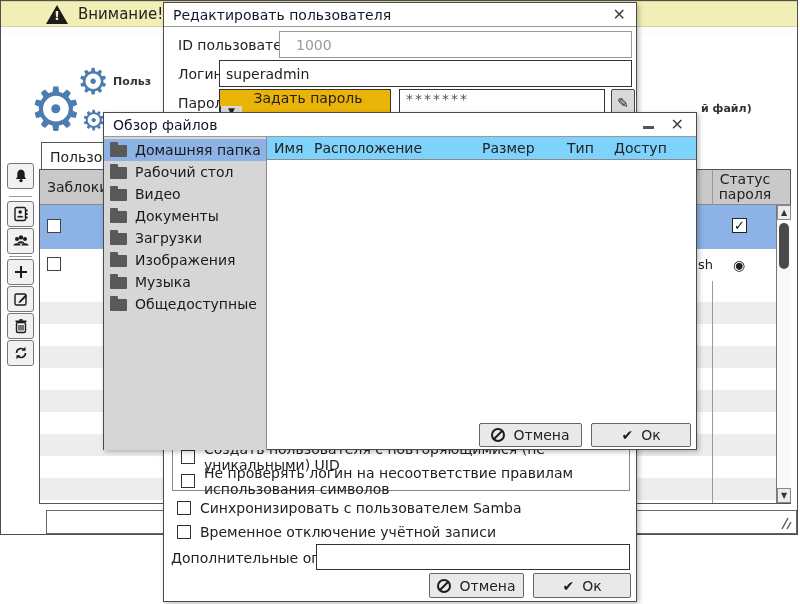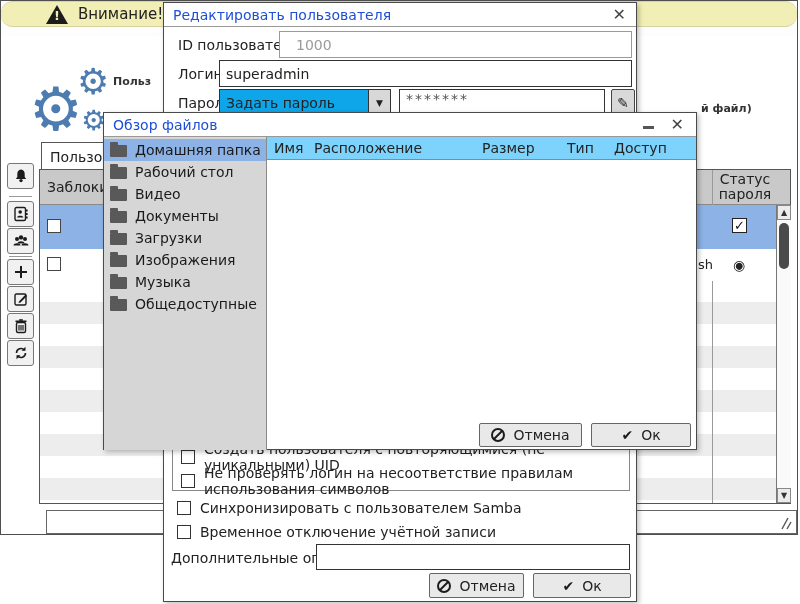--- a/index.html
+++ b/index.html
@@ -15,21 +15,21 @@
   .tool-text-btn { display:flex; align-items:center; gap:7px; height:24px;
                    font-size:15px; color:#333; cursor:default; }
   .drop-arrow { font-size:9px; color:#333; }
   .gear-cluster { color:#4d7cb0; }
   .ctl-min { width:11px; height:3px; background:#555; }
   .ctl-max { width:11px; height:10px; border:1px solid #555; border-top:3px solid #555; background:#fff; }
   .ctl-close { font-size:17px; color:#555; line-height:14px; }
 
   .warnbar { left:0; top:35; width:796px; height:26px; background:#f2efb6;
              border-top:1px solid #d8d4a0; border-bottom:1px solid #d8d4a0;
-             display:flex; align-items:center;border-radius:12px; }
+             display:flex; align-items:center; }
   .warn-tri { position:relative; width:0; height:0; margin-left:45px;
               border-left:11px solid transparent; border-right:11px solid transparent;
               border-bottom:19px solid #1c1c1c; }
   .warn-tri::after { content:"!"; position:absolute; left:-3px; top:3px;
                      color:#f2efb6; font-size:13px; font-weight:bold; }
   .warn-label { margin-left:10px; font-size:15px; color:#222; }
 
   .heading-frag { font-size:11px; font-weight:bold; color:#333; white-space:nowrap; }
 
   .users-tab { left:40px; top:141px; width:78px; height:28px; background:#fff;
@@ -62,32 +62,32 @@
   .scroll-thumb { left:2px; top:18px; width:10px; height:46px; background:#4a4a4a; border-radius:5px; }
 
   .statusbar { left:45px; top:509px; width:751px; height:24px; background:#fff;
                border:1px solid #666; }
 
   
   .dialog { background:#fff; border:1px solid #4a4a4a;
             box-shadow:2px 2px 5px rgba(0,0,0,0.25); }
   .titlebar { left:0; top:0; height:24px; width:100%;
               border-bottom:1px solid #999; display:flex; align-items:center; }
-  .title-text { margin-left:9px; font-size:14px; color:#1d4ed8; }
+  .title-text { margin-left:9px; font-size:14px; color:#0f172a; }
   .dlg-close { font-size:16px; color:#444; line-height:16px; }
   .dlg-min { width:11px; height:3px; background:#555; }
 
   .edit-dialog { left:163px; top:2px; width:474px; height:600px; z-index:5; }
   .file-dialog { left:103px; top:112px; width:594px; height:338px; z-index:10; }
 
   .fld-label { font-size:14px; color:#222; white-space:nowrap; }
   .inp { border:1px solid #333; background:#fff; font-size:14px; color:#222;
          padding:0 6px; display:flex; align-items:center; }
   .inp-disabled { border:1px solid #9a9a9a; color:#9a9a9a;padding-left:16px; }
-  .combo { border:1px solid #333; background:#0ea5e9; display:flex; align-items:center; }
+  .combo { border:1px solid #333; background:#eab308; display:flex; align-items:center;flex-direction:column; }
   .combo-text { flex:1; font-size:14px; padding-left:6px; }
   .combo-arrow { width:22px; align-self:stretch; background:#d8d8d8;
                  border-left:1px solid #333; display:flex; align-items:center;
                  justify-content:center; font-size:9px; color:#222; }
   .pwd-mask { font-size:14px; letter-spacing:2px; color:#555; padding:1px 0 0 6px; }
   .tool-sq-btn { background:#d9d9d9; border:1px solid #444; border-radius:2px;
                  display:flex; align-items:center; justify-content:center; font-size:14px; }
 
   .groupbox { border:1px solid #888; }
   .cb-row { display:flex; align-items:center; gap:9px; font-size:14px; color:#222; }

